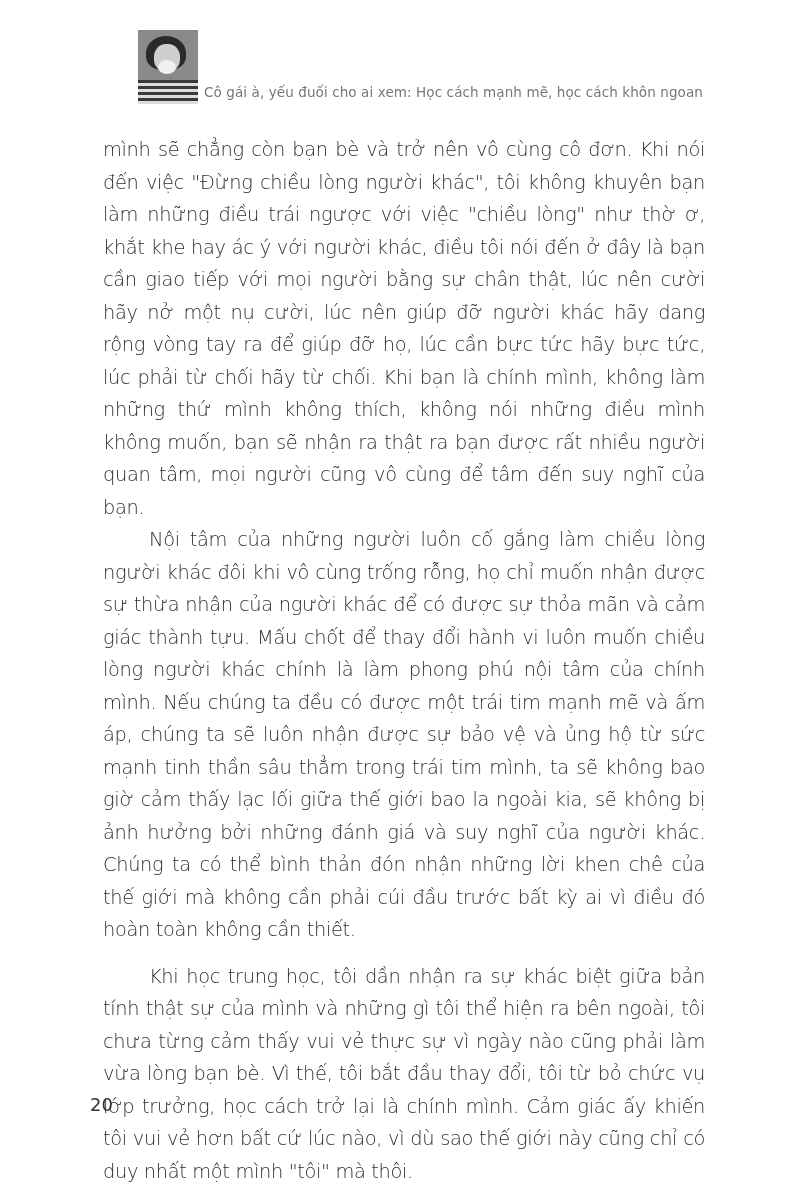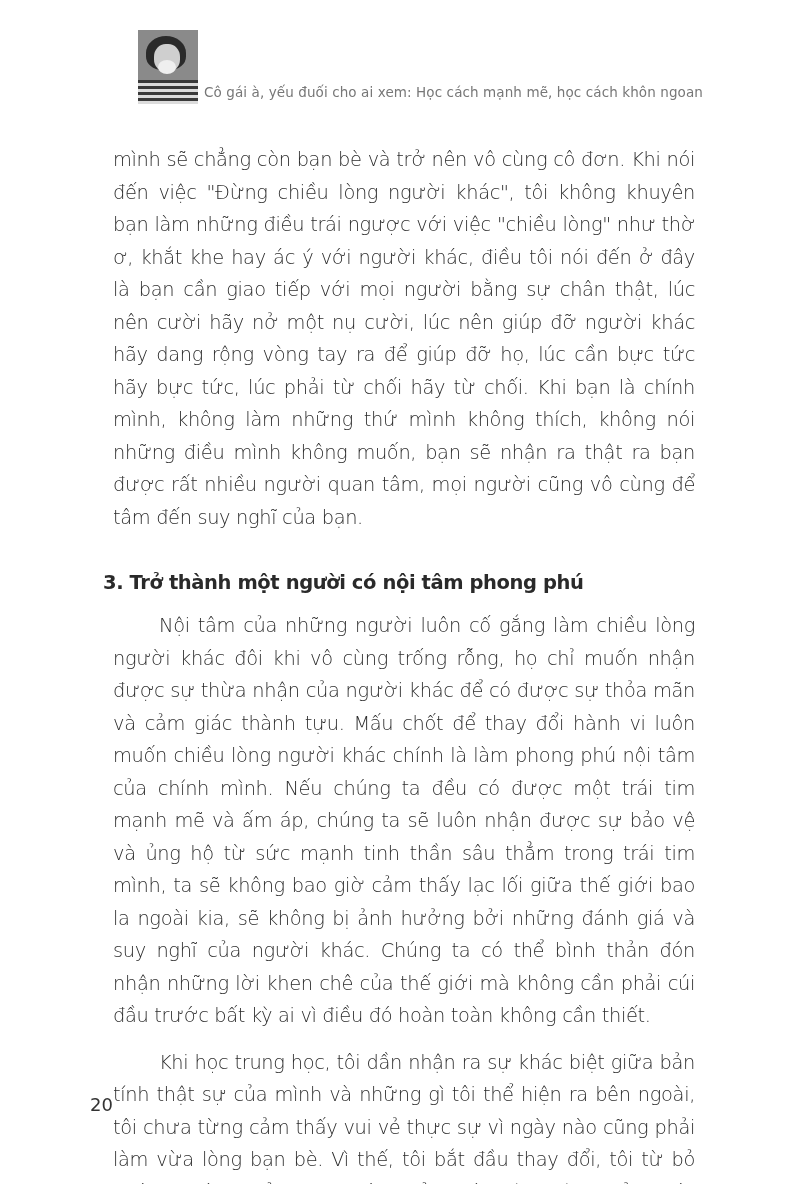--- a/index.html
+++ b/index.html
@@ -72,21 +72,21 @@
   .content {
     position: absolute;
     left: 103px;
     top: 134px;
     width: 602px;
   }
   .para {
     font-size: 19.4px;
     line-height: 32.5px;
     text-align: justify;
-    margin: 10px;
+    margin: 0;
     font-weight: 300;
     color: #2d2d2d;
     letter-spacing: -0.35px;
   }
   .para.indent { text-indent: 46px; }
   .heading {
     font-size: 19.5px;
     font-weight: bold;
     margin: 0;
     color: #2a2a2a;
@@ -108,18 +108,17 @@
     <div class="hair"></div>
     <div class="face"></div>
     <div class="cup"></div>
     <div class="shirt"></div>
   </div>
   <div class="header-title">Cô gái à, yếu đuối cho ai xem: Học cách mạnh mẽ, học cách khôn ngoan</div>
 </div>
 
 <div class="content">
   <p class="para">mình sẽ chẳng còn bạn bè và trở nên vô cùng cô đơn. Khi nói đến việc "Đừng chiều lòng người khác", tôi không khuyên bạn làm những điều trái ngược với việc "chiều lòng" như thờ ơ, khắt khe hay ác ý với người khác, điều tôi nói đến ở đây là bạn cần giao tiếp với mọi người bằng sự chân thật, lúc nên cười hãy nở một nụ cười, lúc nên giúp đỡ người khác hãy dang rộng vòng tay ra để giúp đỡ họ, lúc cần bực tức hãy bực tức, lúc phải từ chối hãy từ chối. Khi bạn là chính mình, không làm những thứ mình không thích, không nói những điều mình không muốn, bạn sẽ nhận ra thật ra bạn được rất nhiều người quan tâm, mọi người cũng vô cùng để tâm đến suy nghĩ của bạn.</p>
-  <h2 class="heading" style="margin-top:37px;margin-bottom:16px;">3. Trở thành một người có nội tâm phong phú</h2>
   <p class="para indent">Nội tâm của những người luôn cố gắng làm chiều lòng người khác đôi khi vô cùng trống rỗng, họ chỉ muốn nhận được sự thừa nhận của người khác để có được sự thỏa mãn và cảm giác thành tựu. Mấu chốt để thay đổi hành vi luôn muốn chiều lòng người khác chính là làm phong phú nội tâm của chính mình. Nếu chúng ta đều có được một trái tim mạnh mẽ và ấm áp, chúng ta sẽ luôn nhận được sự bảo vệ và ủng hộ từ sức mạnh tinh thần sâu thẳm trong trái tim mình, ta sẽ không bao giờ cảm thấy lạc lối giữa thế giới bao la ngoài kia, sẽ không bị ảnh hưởng bởi những đánh giá và suy nghĩ của người khác. Chúng ta có thể bình thản đón nhận những lời khen chê của thế giới mà không cần phải cúi đầu trước bất kỳ ai vì điều đó hoàn toàn không cần thiết.</p>
   <p class="para indent" style="margin-top:14px;">Khi học trung học, tôi dần nhận ra sự khác biệt giữa bản tính thật sự của mình và những gì tôi thể hiện ra bên ngoài, tôi chưa từng cảm thấy vui vẻ thực sự vì ngày nào cũng phải làm vừa lòng bạn bè. Vì thế, tôi bắt đầu thay đổi, tôi từ bỏ chức vụ lớp trưởng, học cách trở lại là chính mình. Cảm giác ấy khiến tôi vui vẻ hơn bất cứ lúc nào, vì dù sao thế giới này cũng chỉ có duy nhất một mình "tôi" mà thôi.</p>
 </div>
 
 <div class="page-number">20</div>
 
 </body></html>

